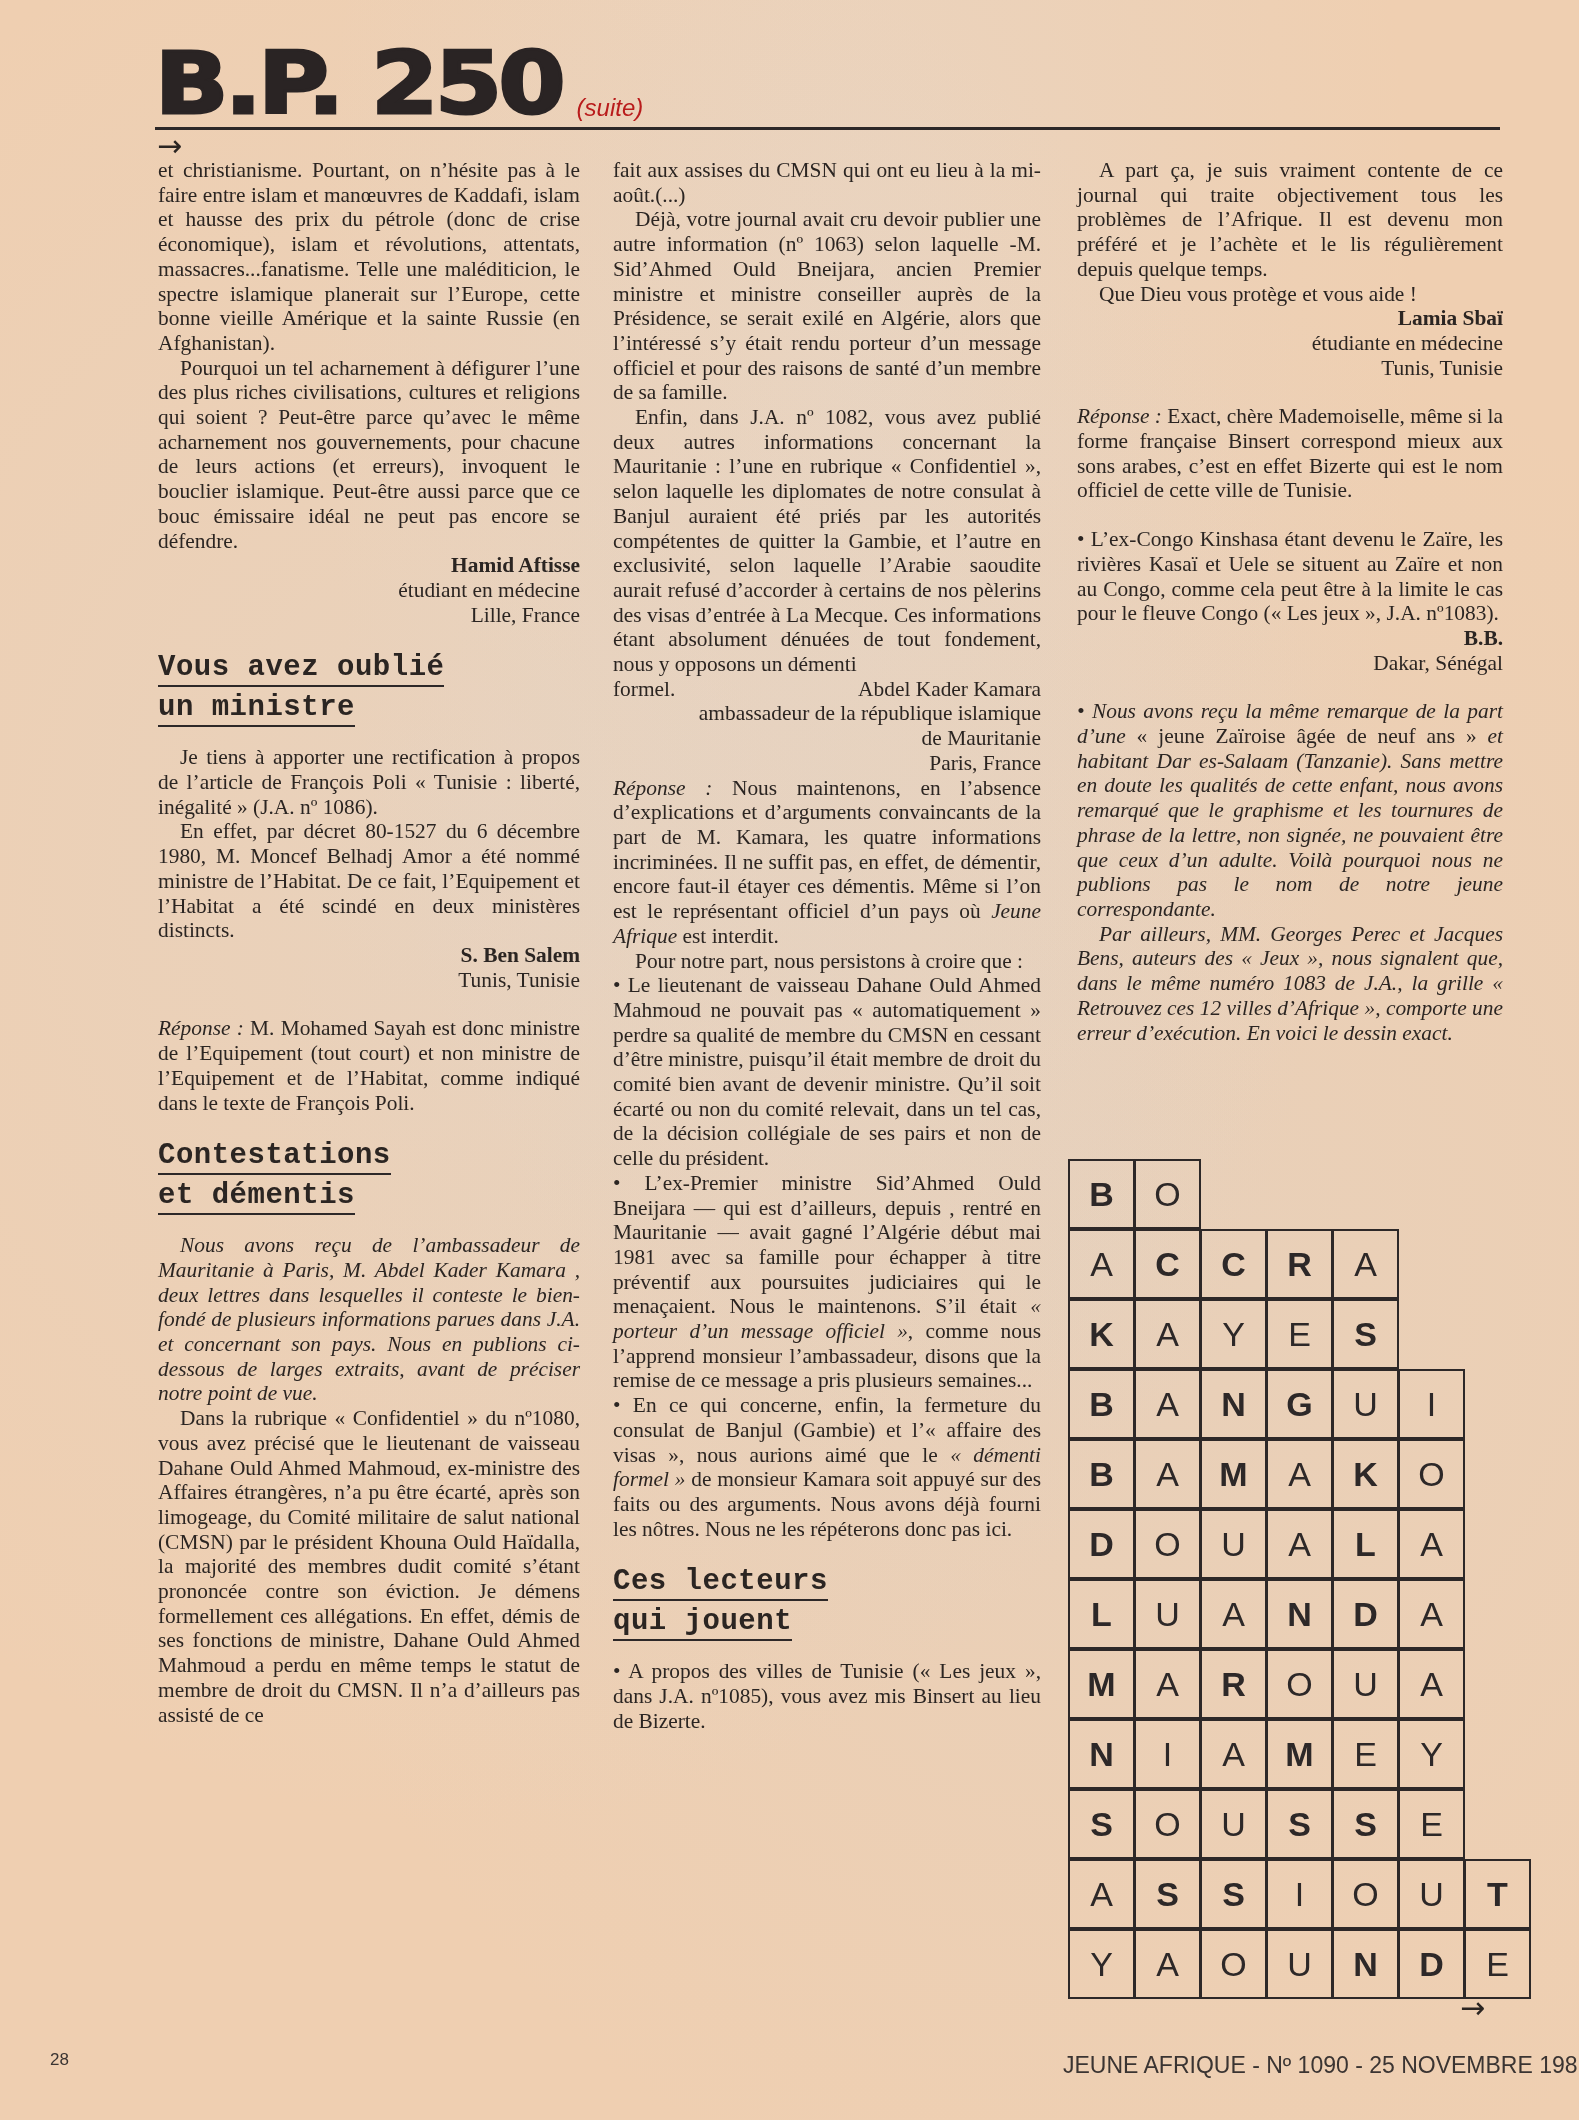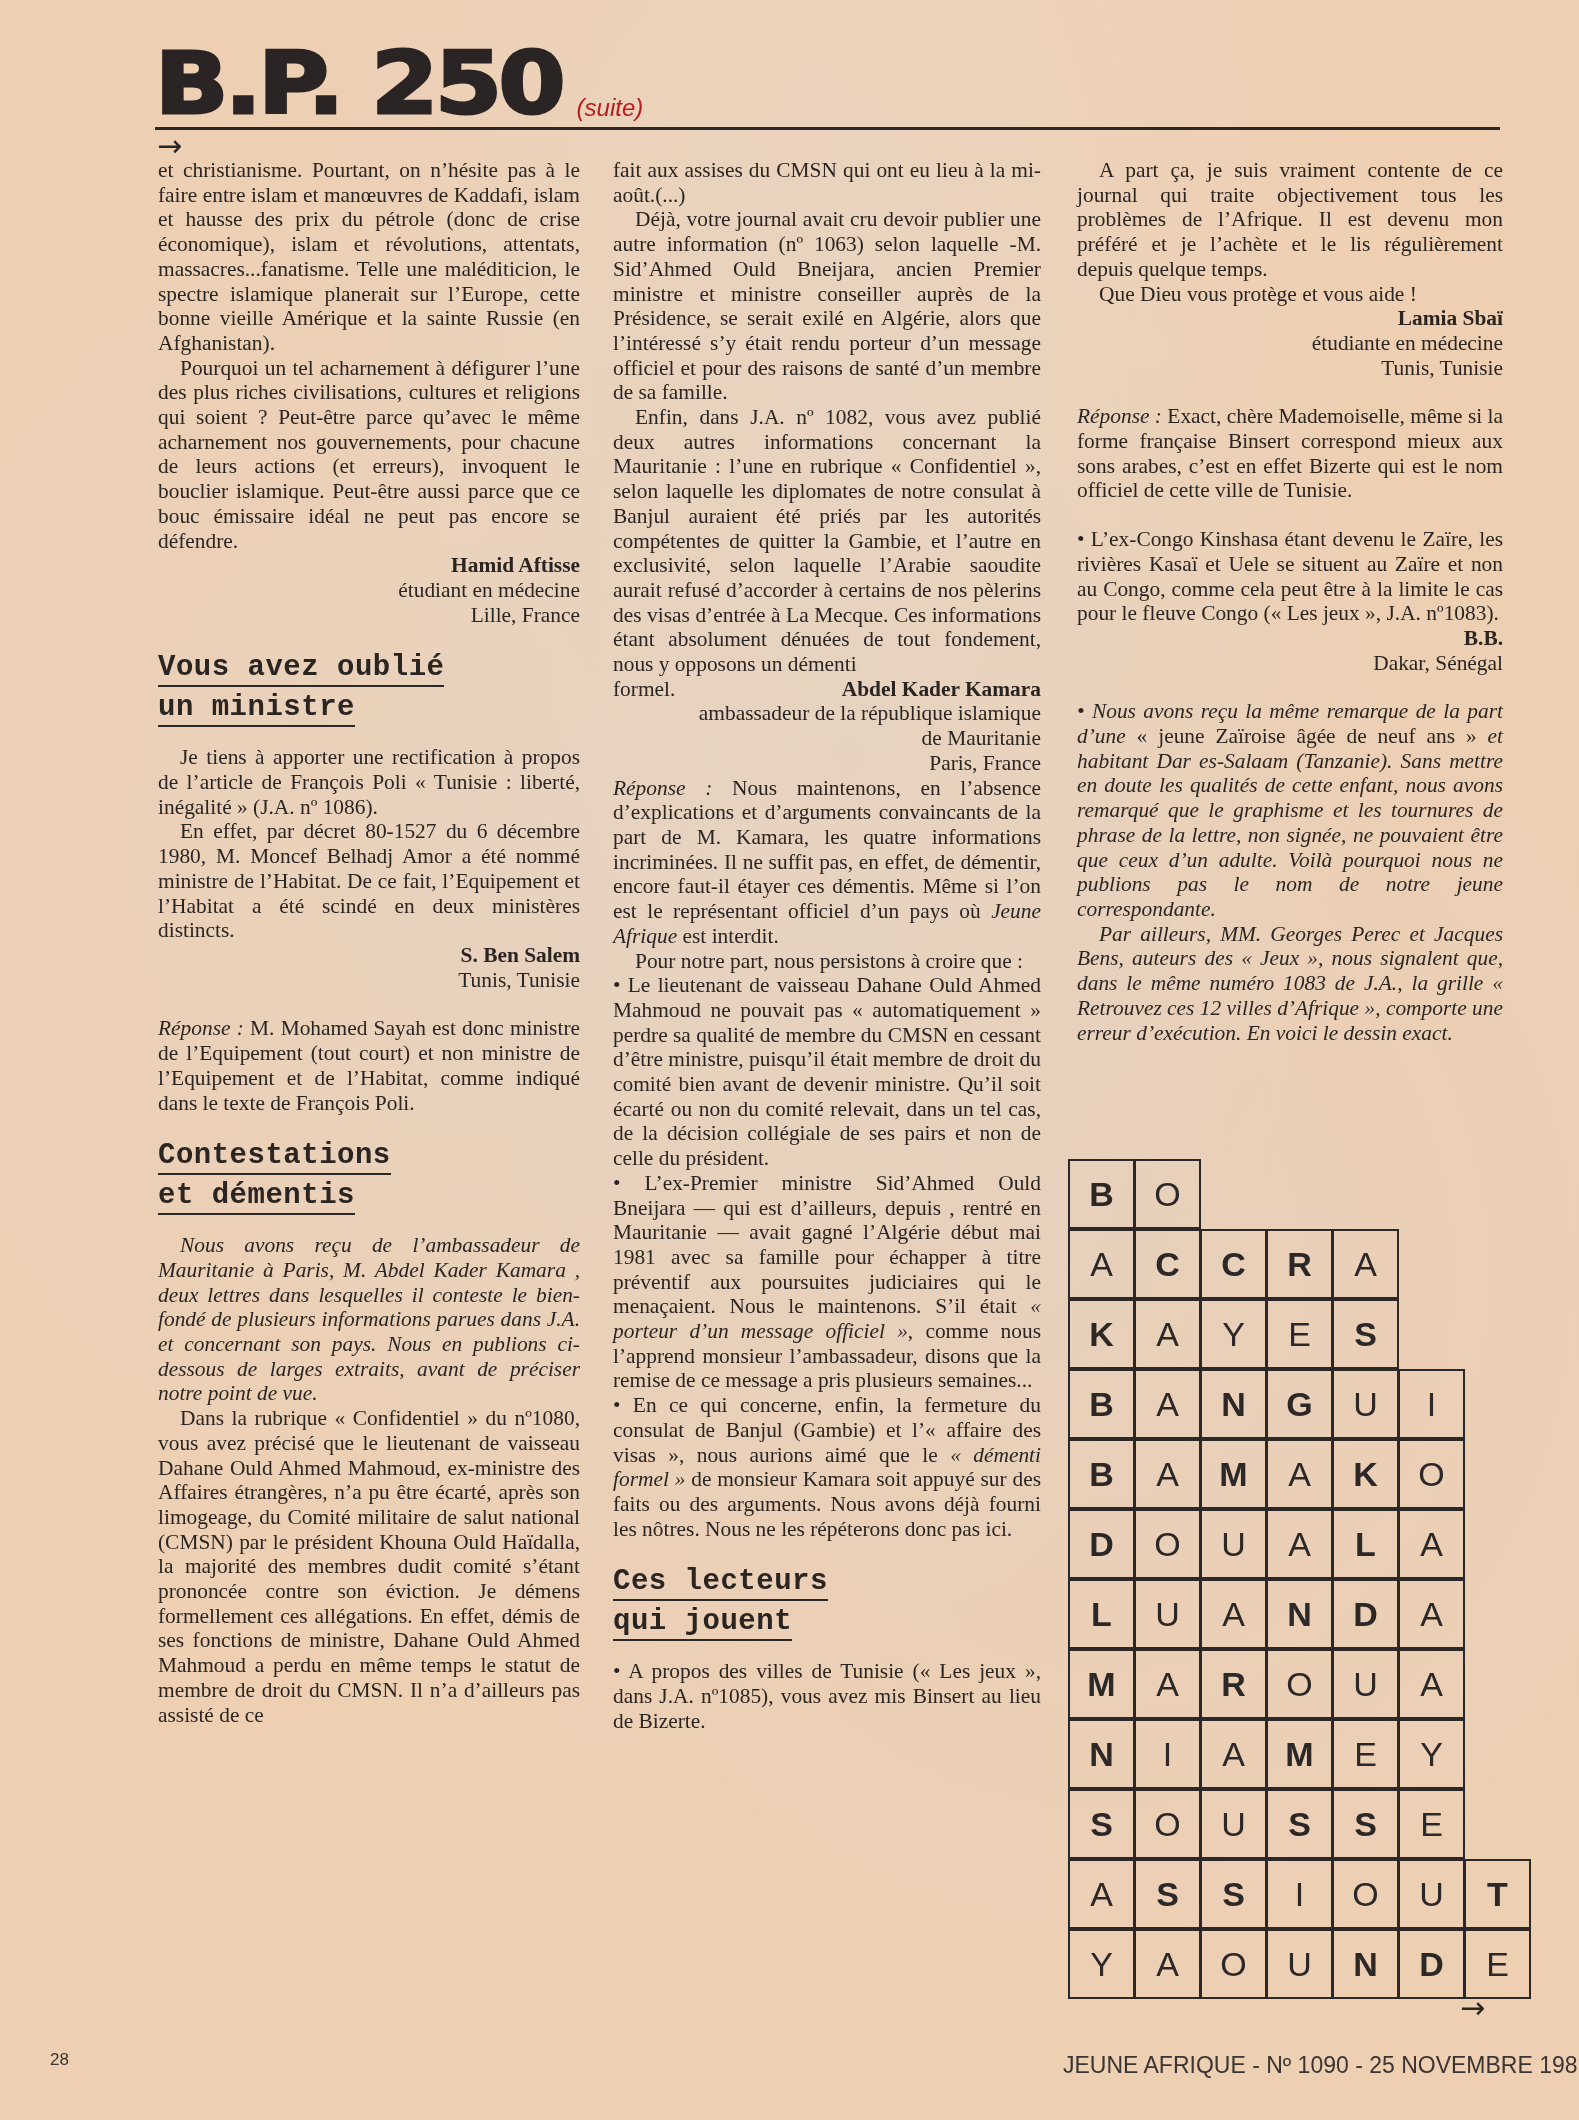--- a/index.html
+++ b/index.html
@@ -27,21 +27,21 @@
   .cont-arrow { position: absolute; left: 157px; top: 128px; font-size: 30px; font-family: "DejaVu Sans", sans-serif; }
 
   .col { position: absolute; top: 158px; font-size: 21.4px; line-height: 24.7px; text-align: justify; }
   .col1 { left: 158px; width: 422px; }
   .col2 { left: 613px; width: 428px; }
   .col3 { left: 1077px; width: 426px; }
   .col p { margin: 0; }
   .indent { text-indent: 22px; }
   .sig { text-align: right; font-weight: bold; }
   .sig-flow { display: flex; justify-content: space-between; }
-  .sig-flow b { font-weight: bold; }
+  .sig-flow b { font-weight: normal; }
   .aff { text-align: right; }
   .it { font-style: italic; }
   .gap { height: 24px; }
   .section-title {
     font-family: Liberation Mono, monospace; font-weight: bold; font-size: 29px; line-height: 34px;
     margin: 24px 0 14px 0; letter-spacing: 0.5px;
   }
   .section-title span { display: inline-block; border-bottom: 2.5px solid #2d2828; padding-bottom: 0px; margin-bottom: 4px; }
 
   .grid { position: absolute; left: 1069px; top: 1160px; }

